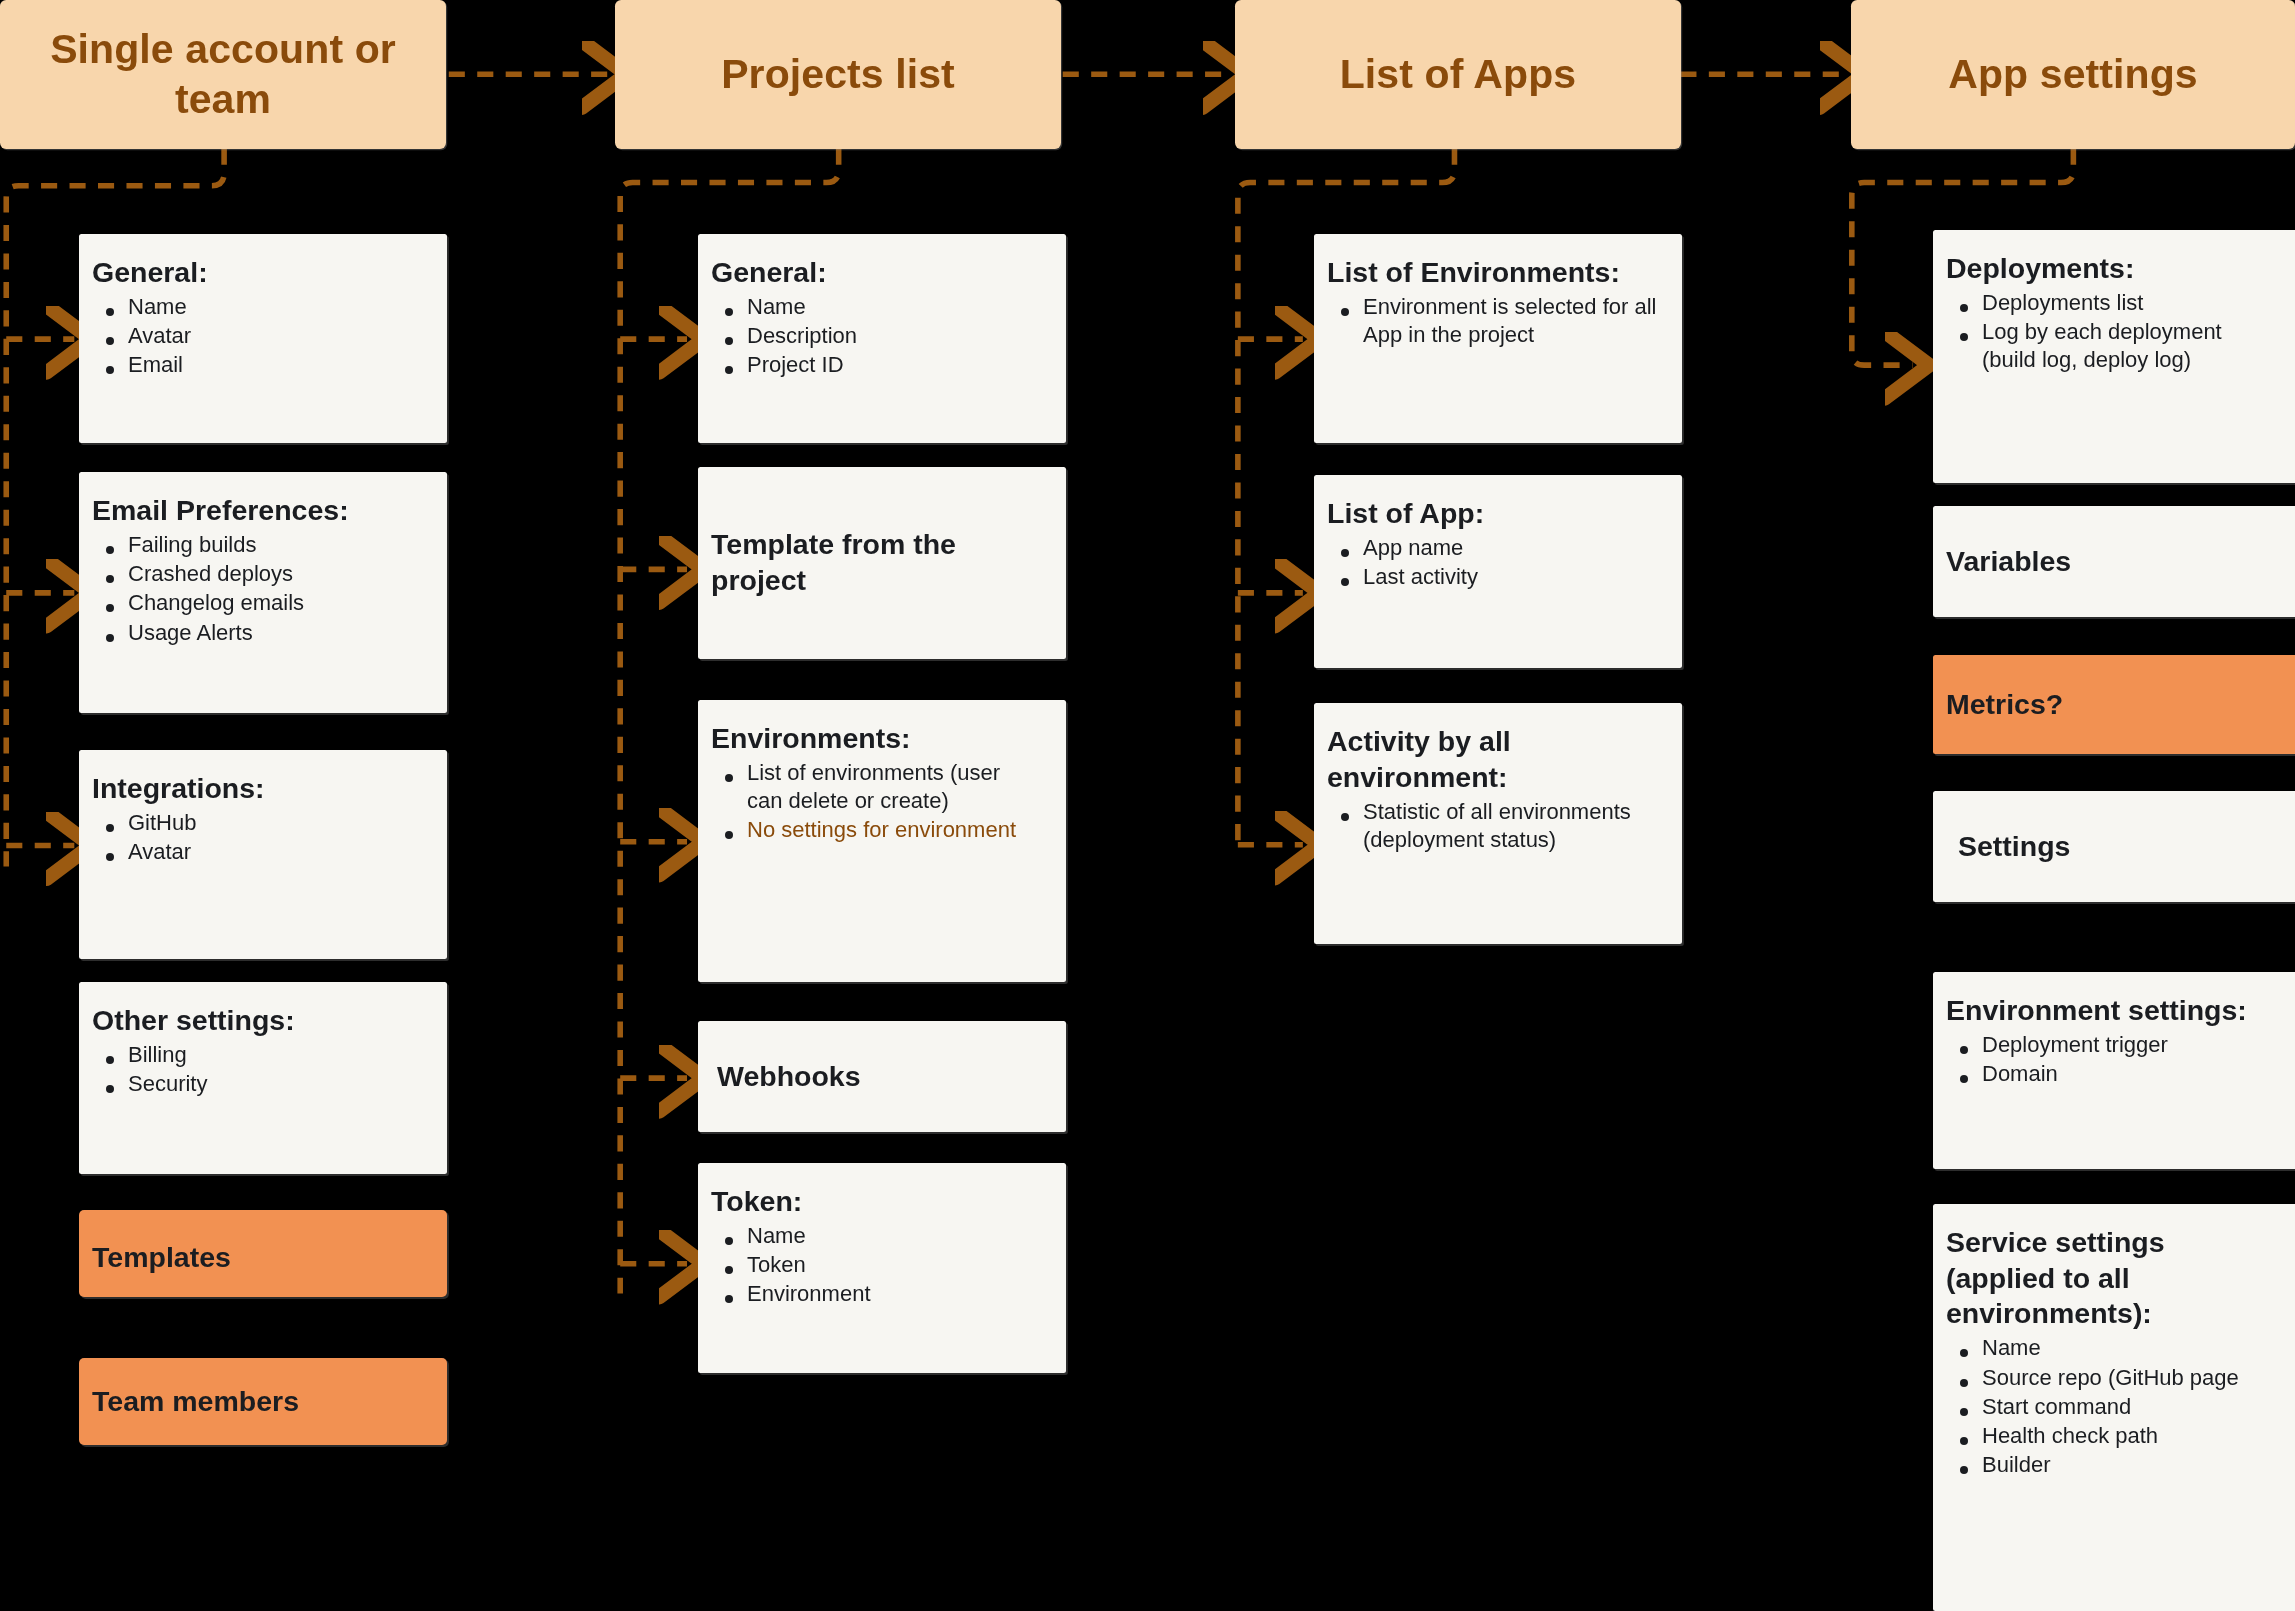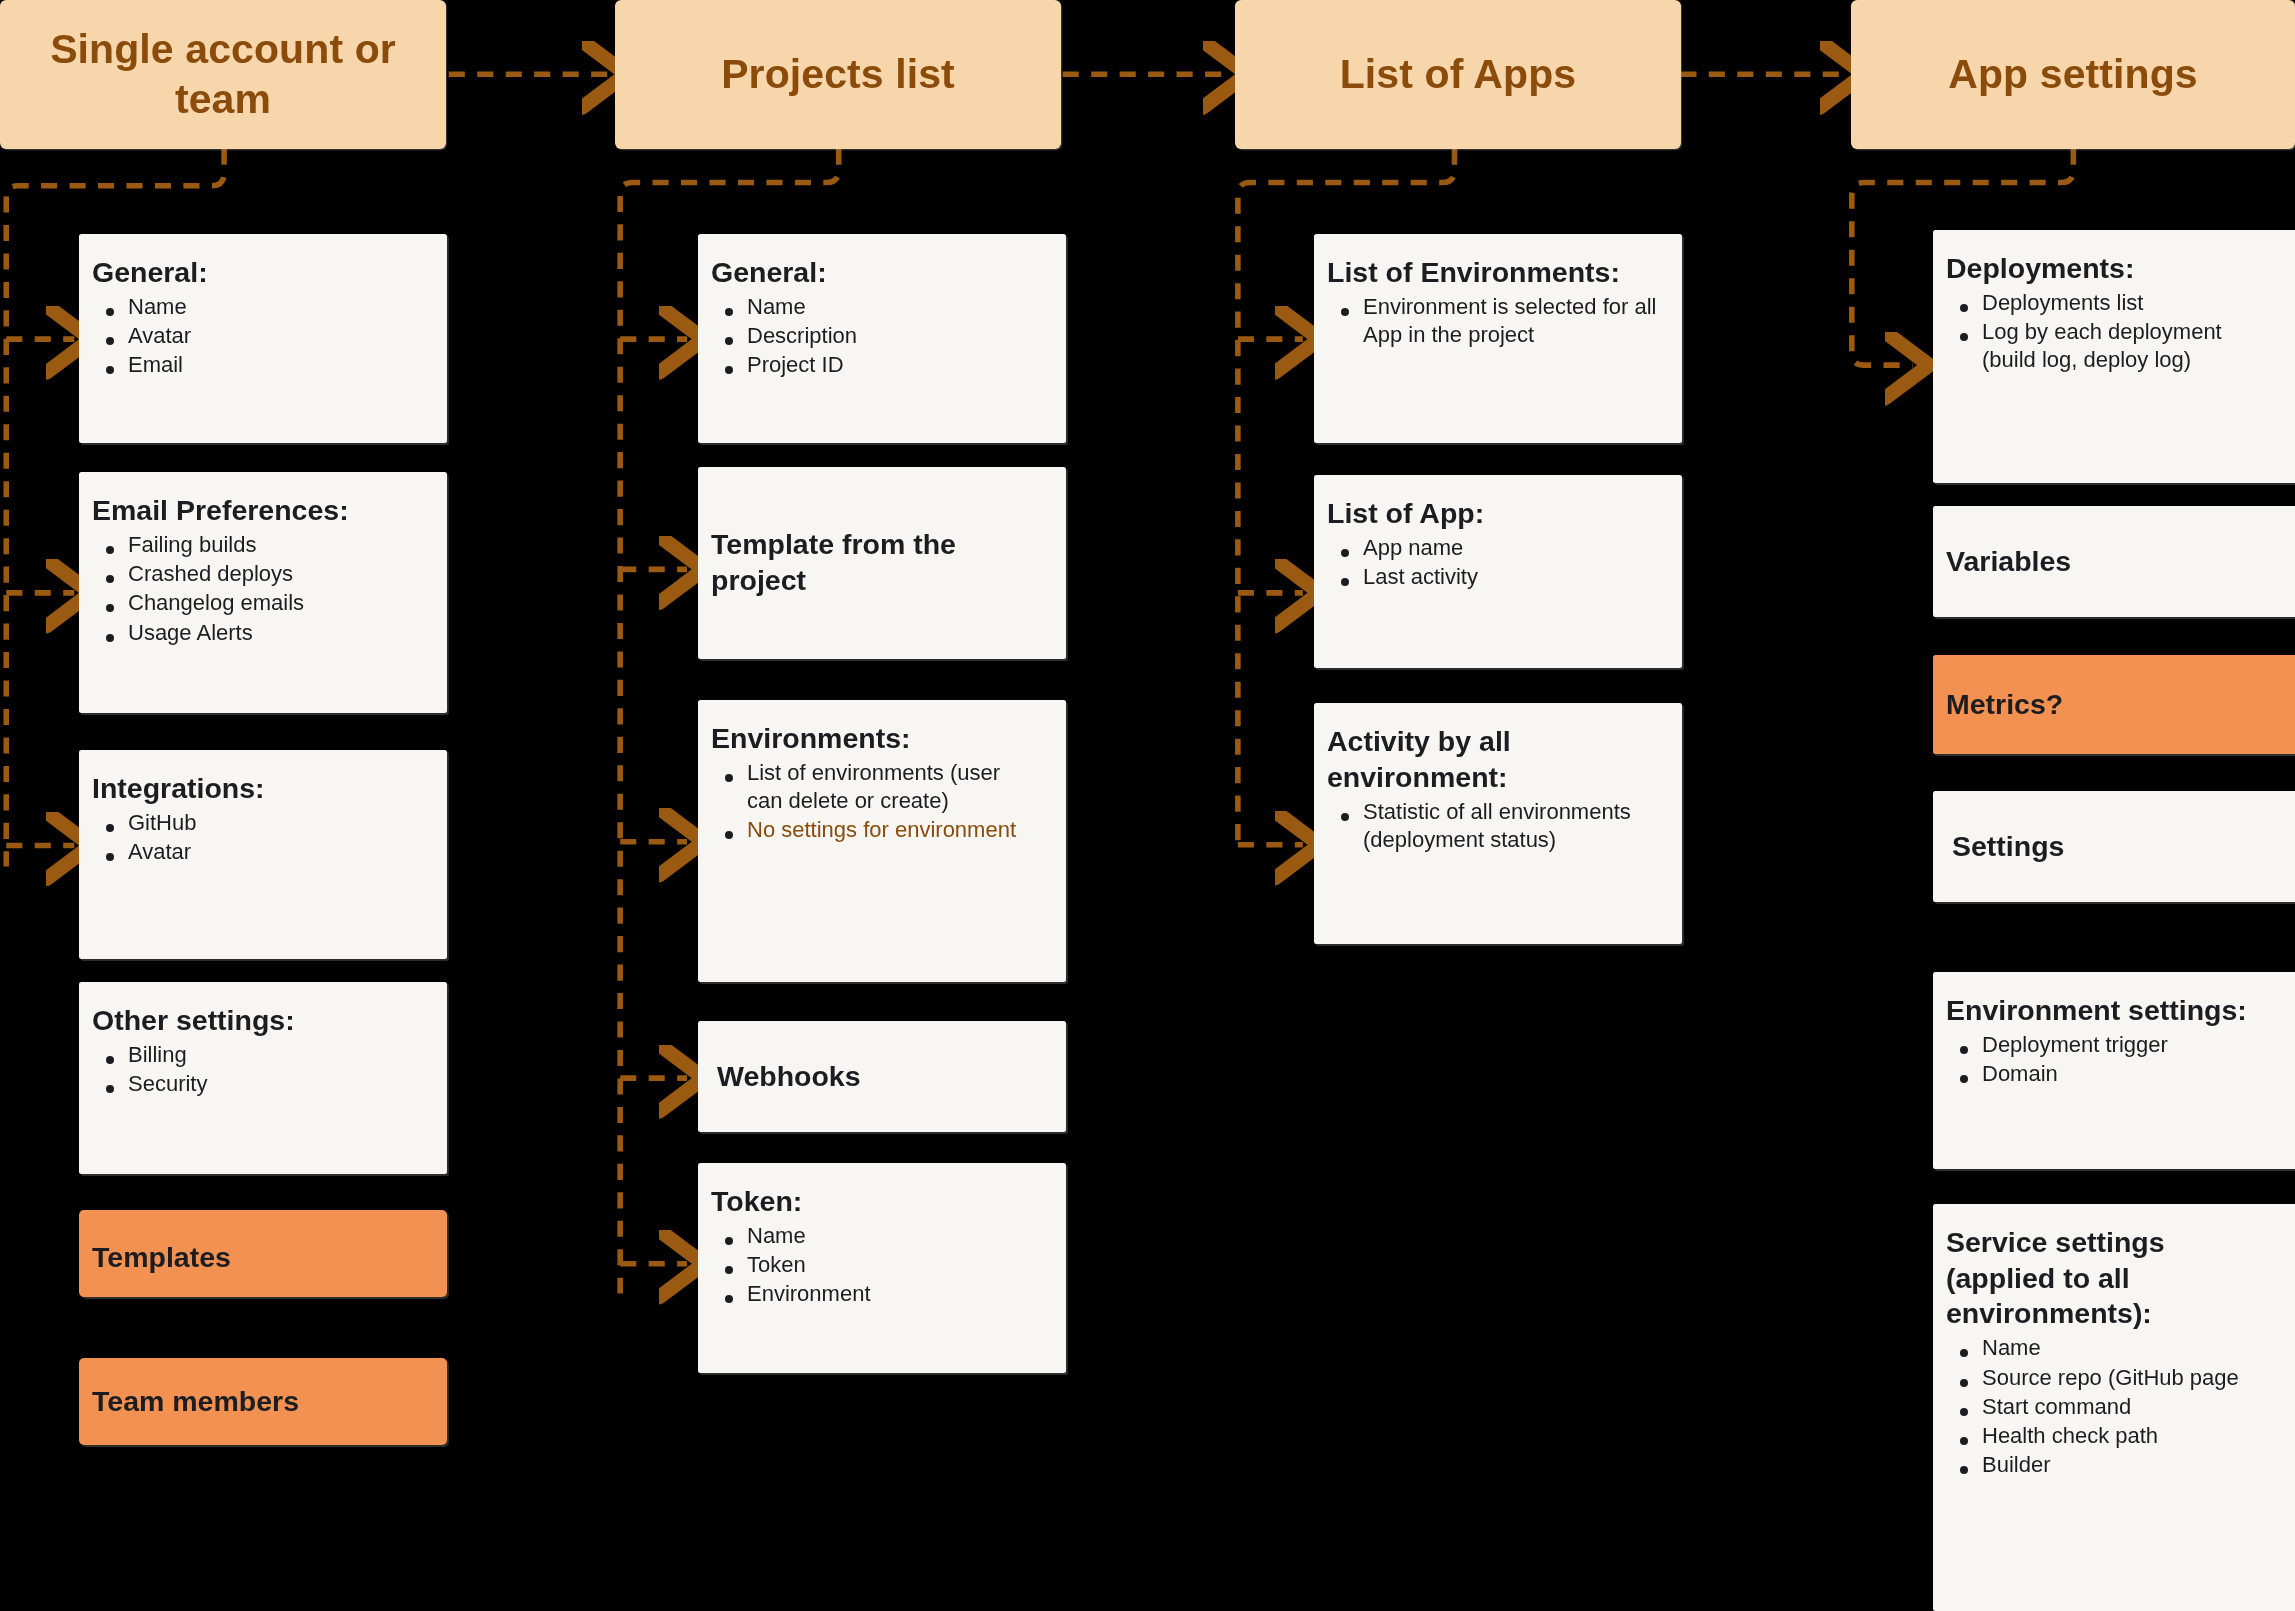--- a/index.html
+++ b/index.html
@@ -279,21 +279,21 @@
 
   <div class="card" style="left:1933px; top:506px; width:368px; height:111px; display:flex; align-items:center;">
     <div class="card-title" style="margin:0;">Variables</div>
   </div>
 
   <div class="card accent" style="left:1933px; top:655px; width:368px; height:99px; display:flex; align-items:center; border-radius:2.5px;">
     <div class="card-title" style="margin:0;">Metrics?</div>
   </div>
 
   <div class="card" style="left:1933px; top:791px; width:368px; height:111px; display:flex; align-items:center;">
-    <div class="card-title" style="margin:6px;">Settings</div>
+    <div class="card-title" style="margin:12px;">Settings</div>
   </div>
 
   <div class="card" style="left:1933px; top:972px; width:368px; height:197px;">
     <div class="card-title">Environment settings:</div>
     <ul>
       <li>Deployment trigger</li>
       <li>Domain</li>
     </ul>
   </div>
 

